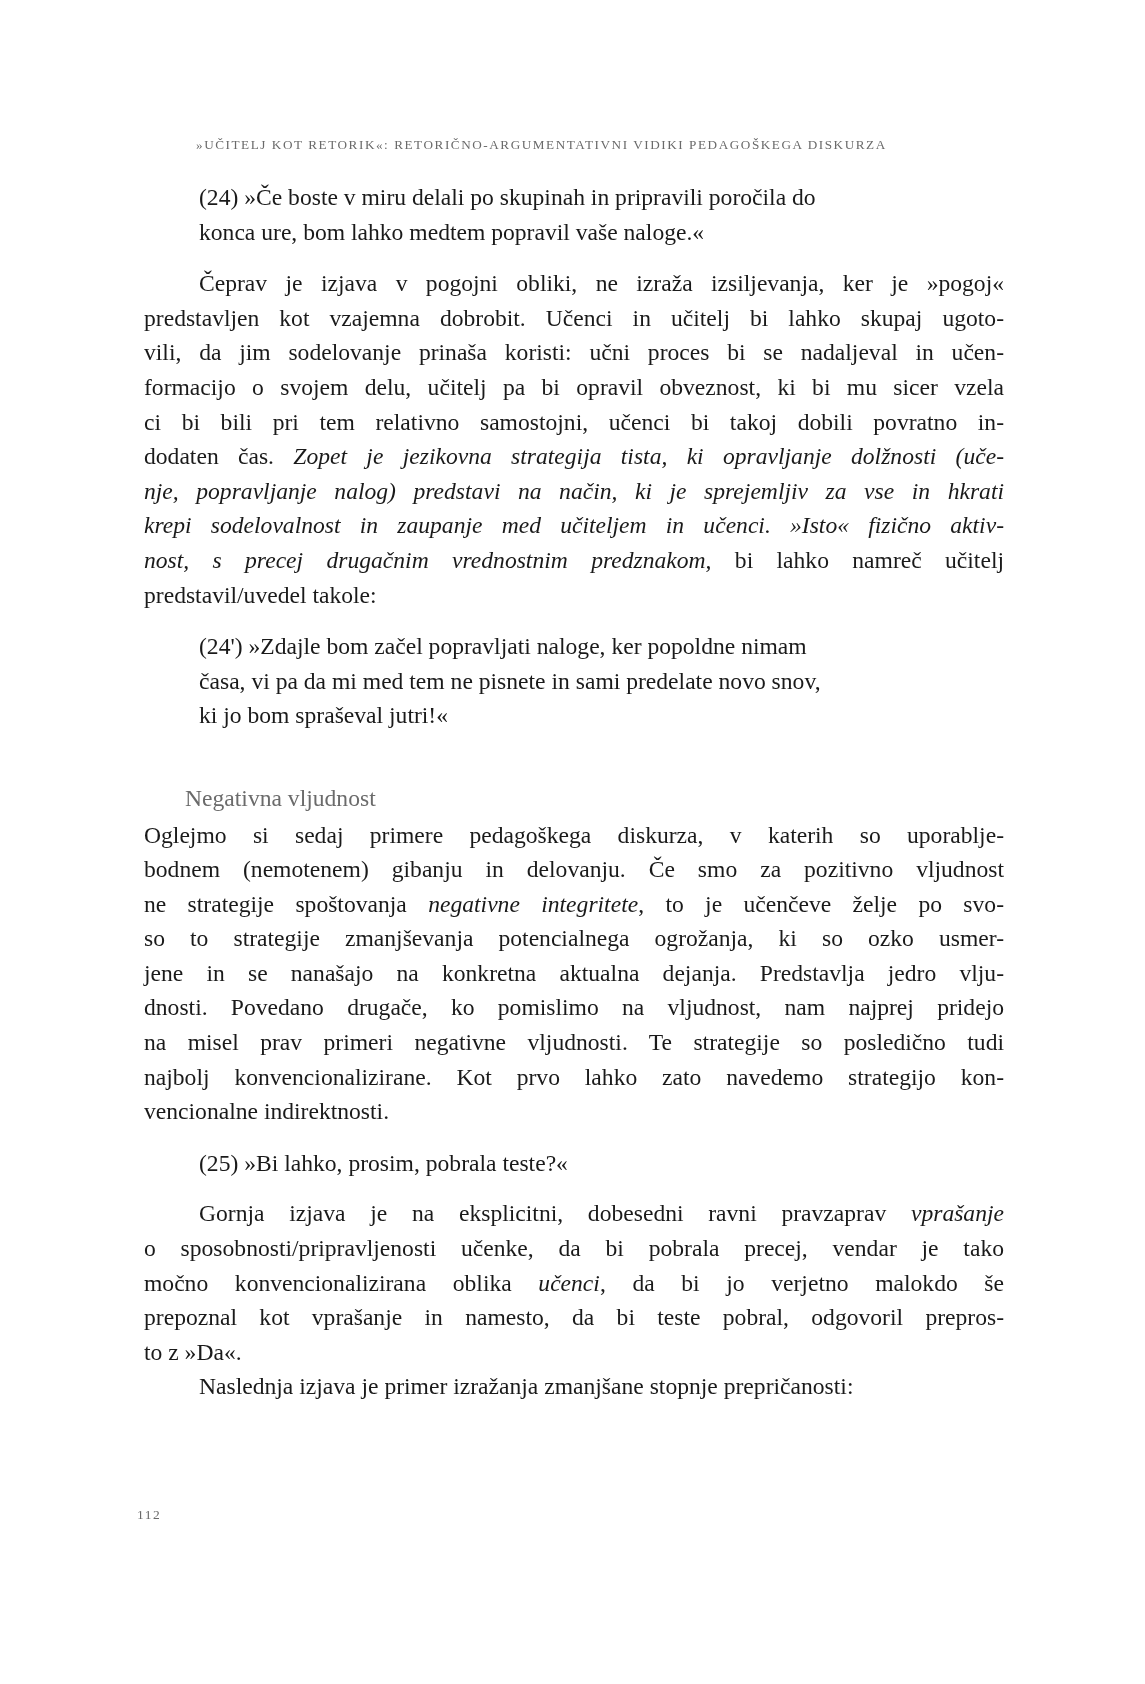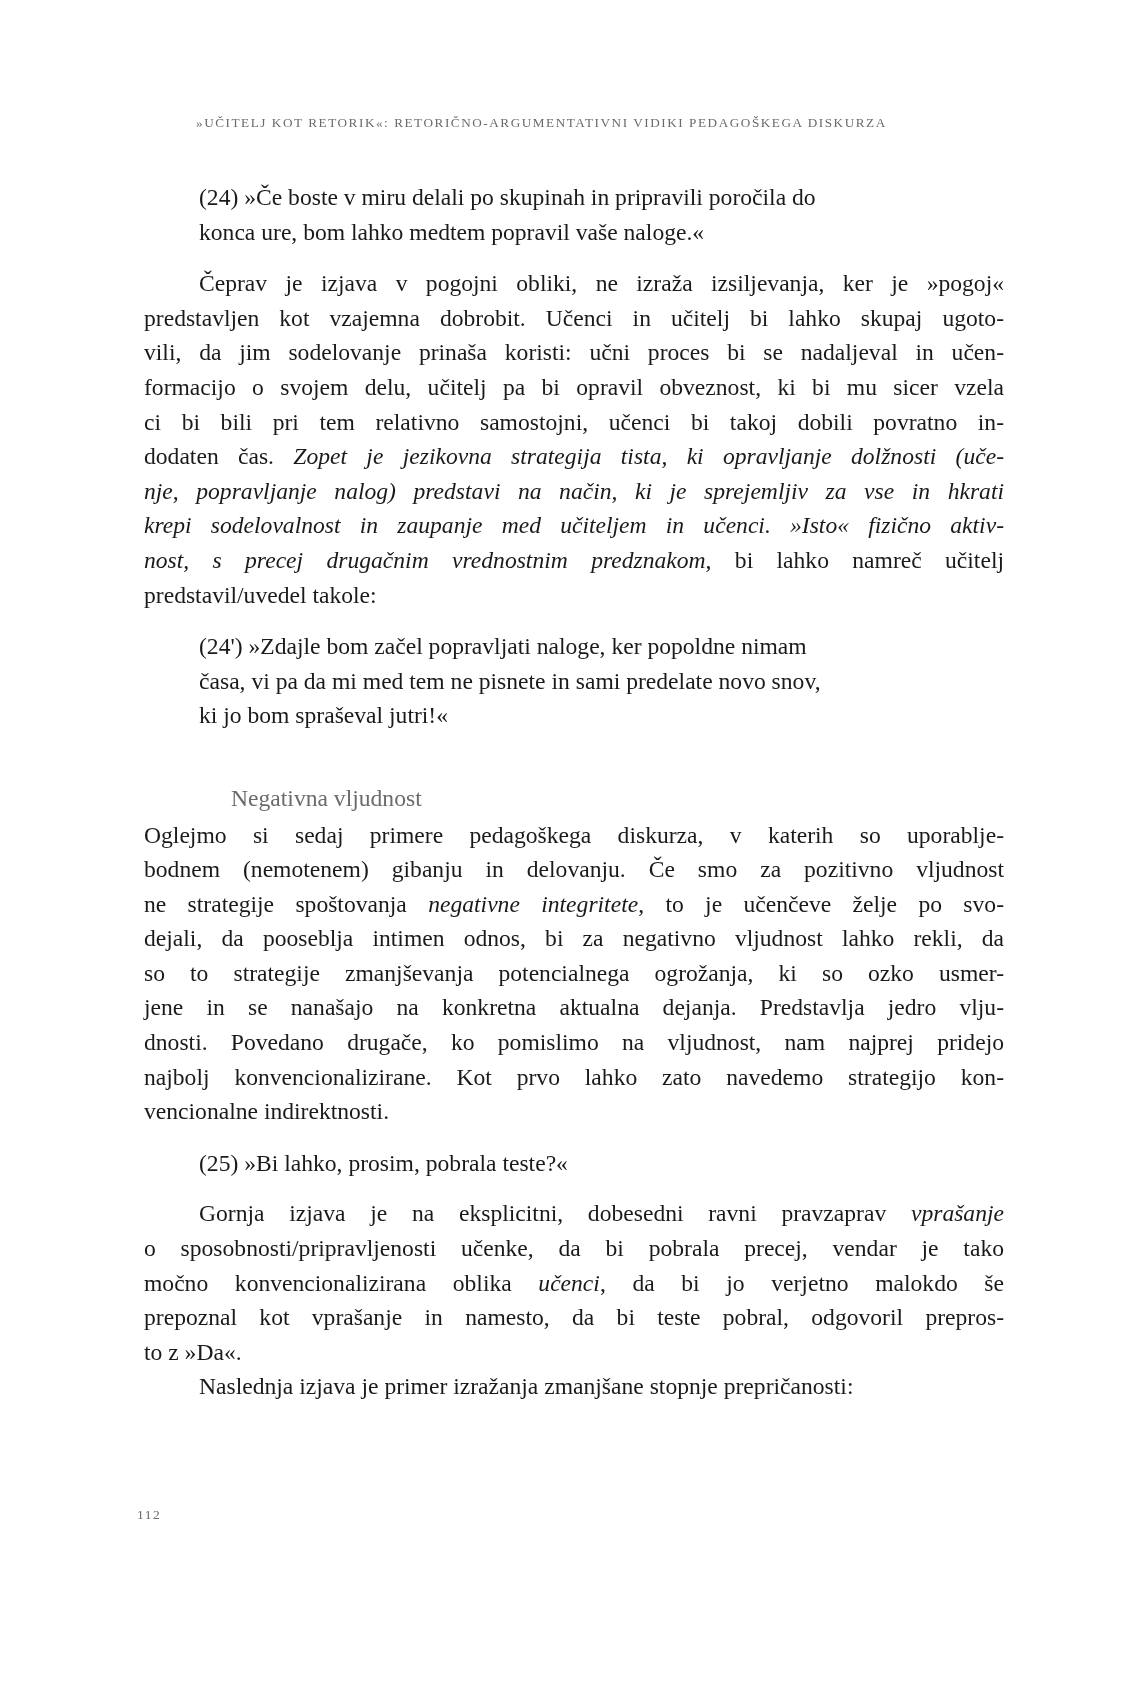--- a/index.html
+++ b/index.html
@@ -11,21 +11,21 @@
       width: 1145px;
       height: 1684px;
       position: relative;
       overflow: hidden;
       font-family: "Liberation Serif", "DejaVu Serif", serif;
       color: #1a1a1a;
     }
     .running-head {
       position: absolute;
       left: 196px;
-      top: 115px;
+      top: 137px;
       width: 760px;
       font-size: 13.2px;
       letter-spacing: 1.55px;
       color: #6a6a6a;
       white-space: nowrap;
     }
     .column {
       position: absolute;
       left: 144px;
       top: 180px;
@@ -53,21 +53,21 @@
     }
     .example {
       margin-left: 55px !important;
       width: 760px;
     }
     .example .line { text-align-last: left; }
     .ex-24 { margin-top: 0; }
     .para-ceprav { margin-top: 17px !important; }
     .ex-24b { margin-top: 17px !important; }
     .section-heading {
-      margin: 48px 0 0 87px;
+      margin: 48px 0 0 41px;
       font-size: 23.6px;
       line-height: 34.6px;
       color: #6b6b6b;
       font-weight: normal;
     }
     .para-oglejmo { margin-top: 2px !important; }
     .ex-25 { margin-top: 17px !important; }
     .para-gornja { margin-top: 16px !important; }
     .para-naslednja { margin-top: 0 !important; }
     em { font-style: italic; }
@@ -110,24 +110,24 @@
     <span class="line">časa, vi pa da mi med tem ne pisnete in sami predelate novo snov,</span>
     <span class="line last">ki jo bom spraševal jutri!«</span>
   </p>
 
   <h3 class="section-heading">Negativna vljudnost</h3>
 
   <p class="para-oglejmo">
     <span class="line">Oglejmo si sedaj primere pedagoškega diskurza, v katerih so uporablje-</span>
     <span class="line">bodnem (nemotenem) gibanju in delovanju. Če smo za pozitivno vljudnost</span>
     <span class="line"><span>ne strategije spoštovanja </span><em>negativne integritete</em><span>, to je učenčeve želje po svo-</span></span>
-    <span class="line">dejali, da pooseblja intimen odnos, bi za negativno vljudnost lahko rekli, da</span>
     <span class="line">so to strategije zmanjševanja potencialnega ogrožanja, ki so ozko usmer-</span>
     <span class="line">jene in se nanašajo na konkretna aktualna dejanja. Predstavlja jedro vlju-</span>
     <span class="line">dnosti. Povedano drugače, ko pomislimo na vljudnost, nam najprej pridejo</span>
+    <span class="line">na misel prav primeri negativne vljudnosti. Te strategije so posledično tudi</span>
     <span class="line">najbolj konvencionalizirane. Kot prvo lahko zato navedemo strategijo kon-</span>
     <span class="line last">vencionalne indirektnosti.</span>
   </p>
 
   <p class="example ex-25">
     <span class="line last">(25) »Bi lahko, prosim, pobrala teste?«</span>
   </p>
 
   <p class="para-gornja">
     <span class="line indent-first"><span>Gornja izjava je na eksplicitni, dobesedni ravni pravzaprav </span><em>vprašanje</em></span>

